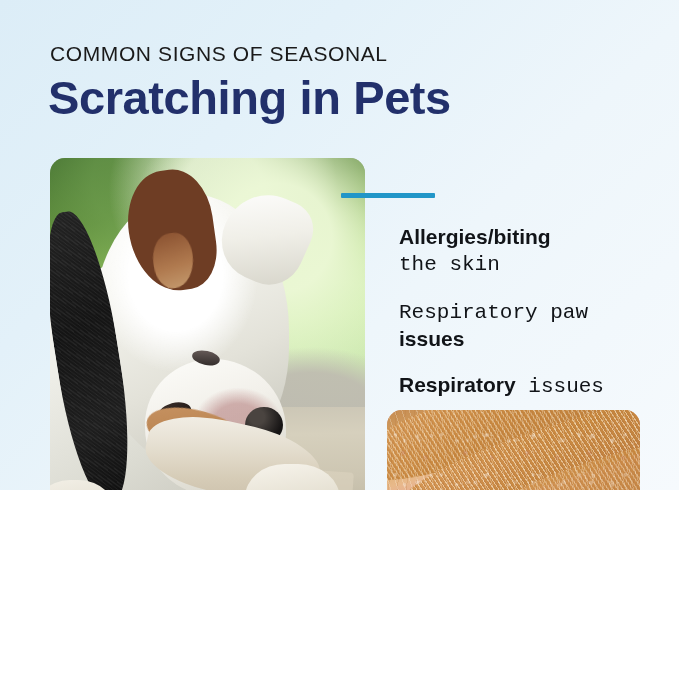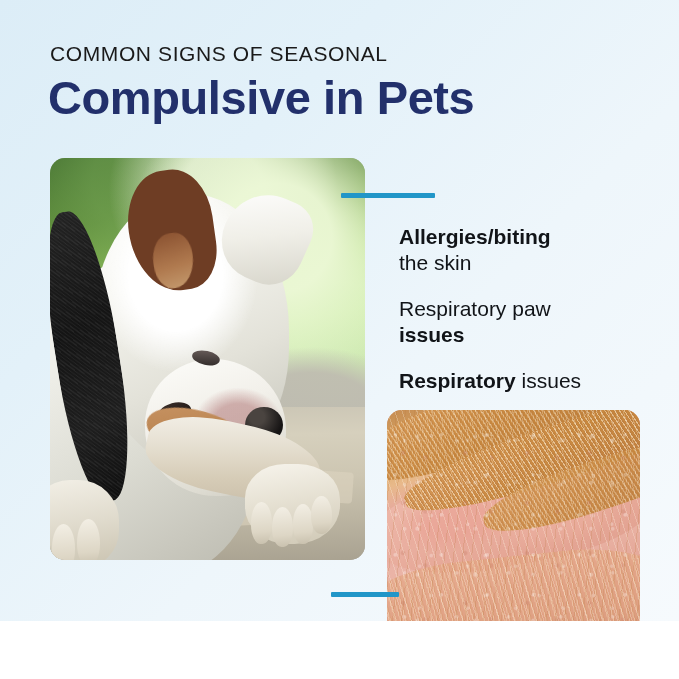--- a/index.html
+++ b/index.html
@@ -9,21 +9,21 @@
   body {
     width: 679px;
     height: 679px;
     font-family: "Liberation Sans", sans-serif;
     overflow: hidden;
   }
 
   #infographic {
     position: relative;
     width: 679px;
-    height: 621px;
+    height: 490px;
     background: linear-gradient(135deg, #dcedf7 0%, #e3f1f9 30%, #eef6fb 60%, #f6fafd 100%);
     overflow: hidden;
   }
 
   
   .eyebrow {
     position: absolute;
     left: 50px;
     top: 42px;
     font-size: 21px;
@@ -355,42 +355,42 @@
     width: 262px;
   }
   .symptom-item {
     font-size: 21px;
     line-height: 1.26;
     color: #111418;
     margin-bottom: 19px;
   }
   .symptom-item:last-child { margin-bottom: 4px; }
   .sym-strong { font-weight: 700; }
-  .sym-light  { font-weight: 400; }
+  .sym-light  { font-weight: 400; font-family: Liberation Mono, monospace; }
 
   
   #bottom-caption {
     position: absolute;
     left: 60px;
     top: 581px;
     width: 300px;
     font-size: 21px;
     line-height: 1.35;
     color: #111418;
     font-weight: 400;
   }
   #bottom-caption b { font-weight: 700; }
 </style>
 </head>
 <body>
 
 <div id="infographic">
 
   <div class="eyebrow">COMMON SIGNS OF SEASONAL</div>
-  <div class="headline">Compulsive in Pets</div>
+  <div class="headline">Scratching in Pets</div>
 
   <div class="photo" id="dog-photo">
     <div class="photo-layer dog-bg"></div>
     <div class="photo-layer dog-bg-blur2"></div>
     <div class="photo-layer dog-ground">
       <div class="ground-slab" style="left:18%;top:26%;width:46%;height:22%;transform:rotate(-5deg);"></div>
       <div class="ground-slab" style="left:52%;top:40%;width:44%;height:20%;transform:rotate(4deg);"></div>
       <div class="ground-slab" style="left:10%;top:62%;width:58%;height:18%;transform:rotate(-3deg);"></div>
     </div>
     <div class="photo-layer">

